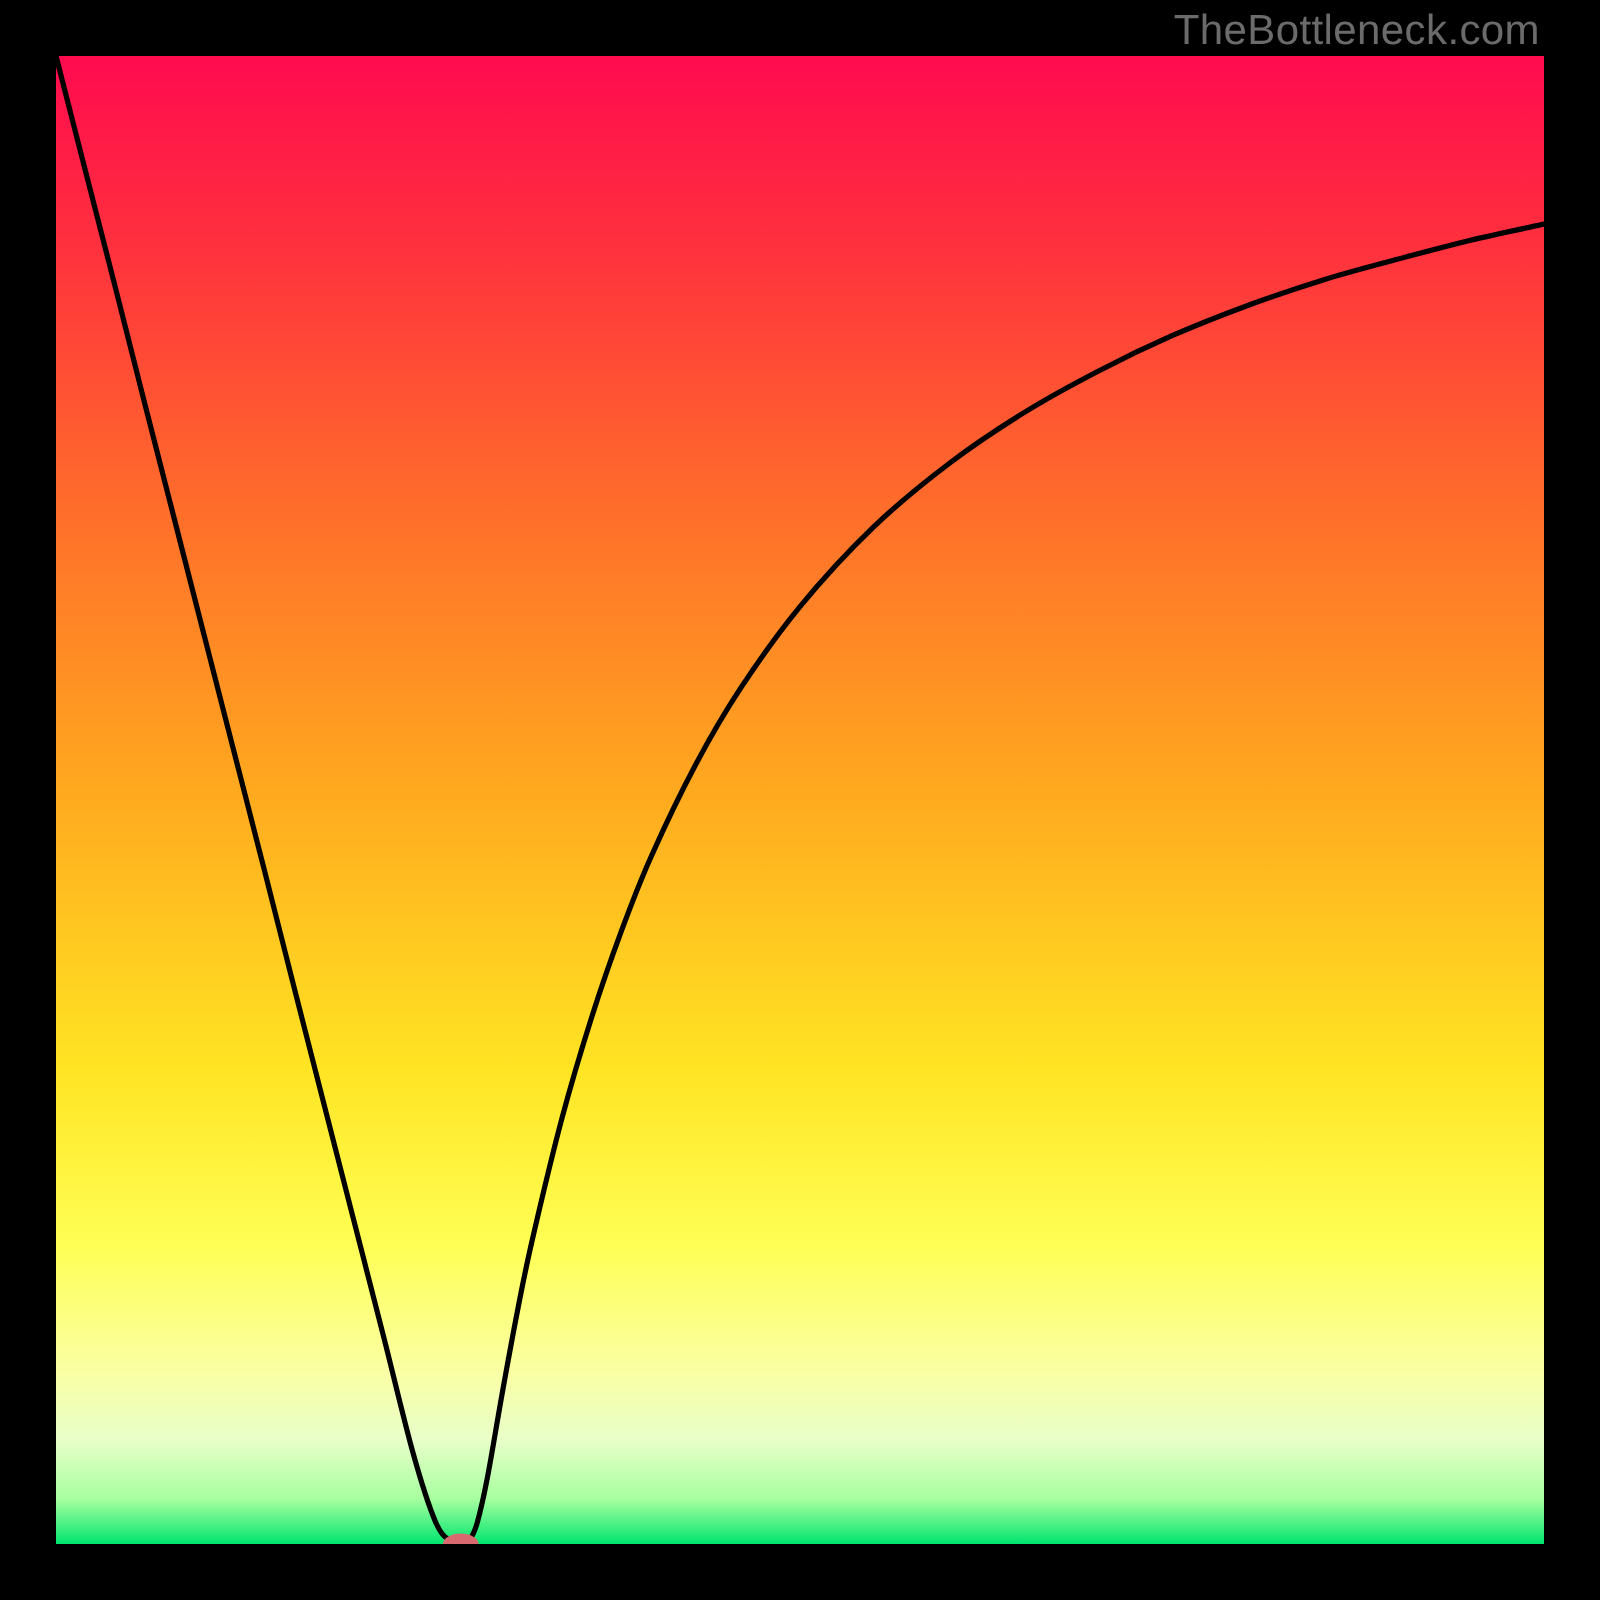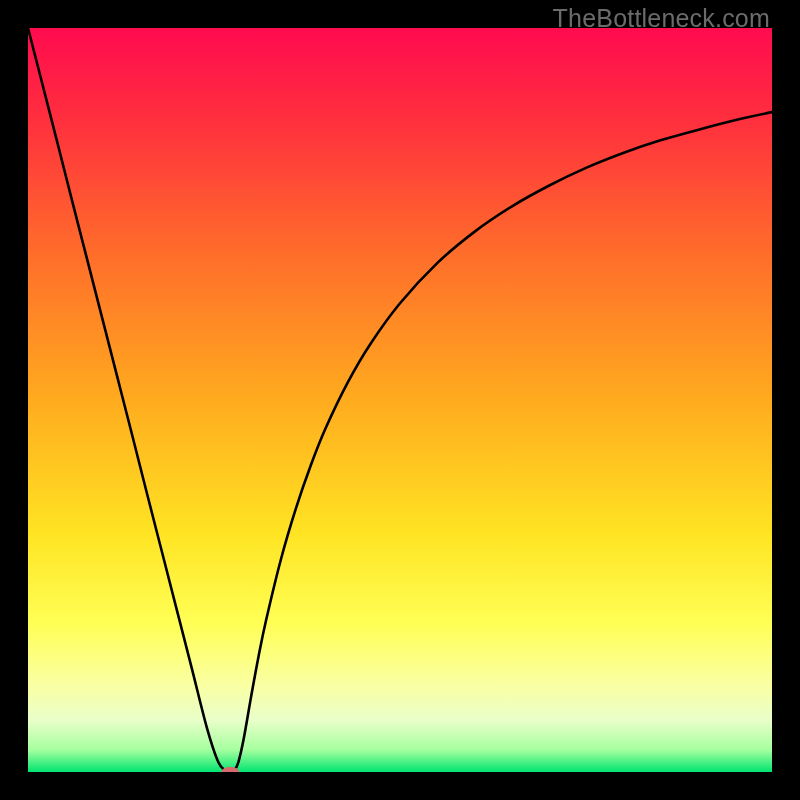--- a/index.html
+++ b/index.html
@@ -24,21 +24,21 @@
     left: 0;
     top: 0;
     width: 744px;
     height: 744px;
   }
   .watermark {
     position: absolute;
     top: 4px;
     right: 30px;
     color: #6b6b6b;
-    font-size: 25px;
+    font-size: 21px;
     font-weight: 500;
     letter-spacing: 0.2px;
   }
   svg {
     display: block;
   }
 </style>
 </head>
 <body>
 

